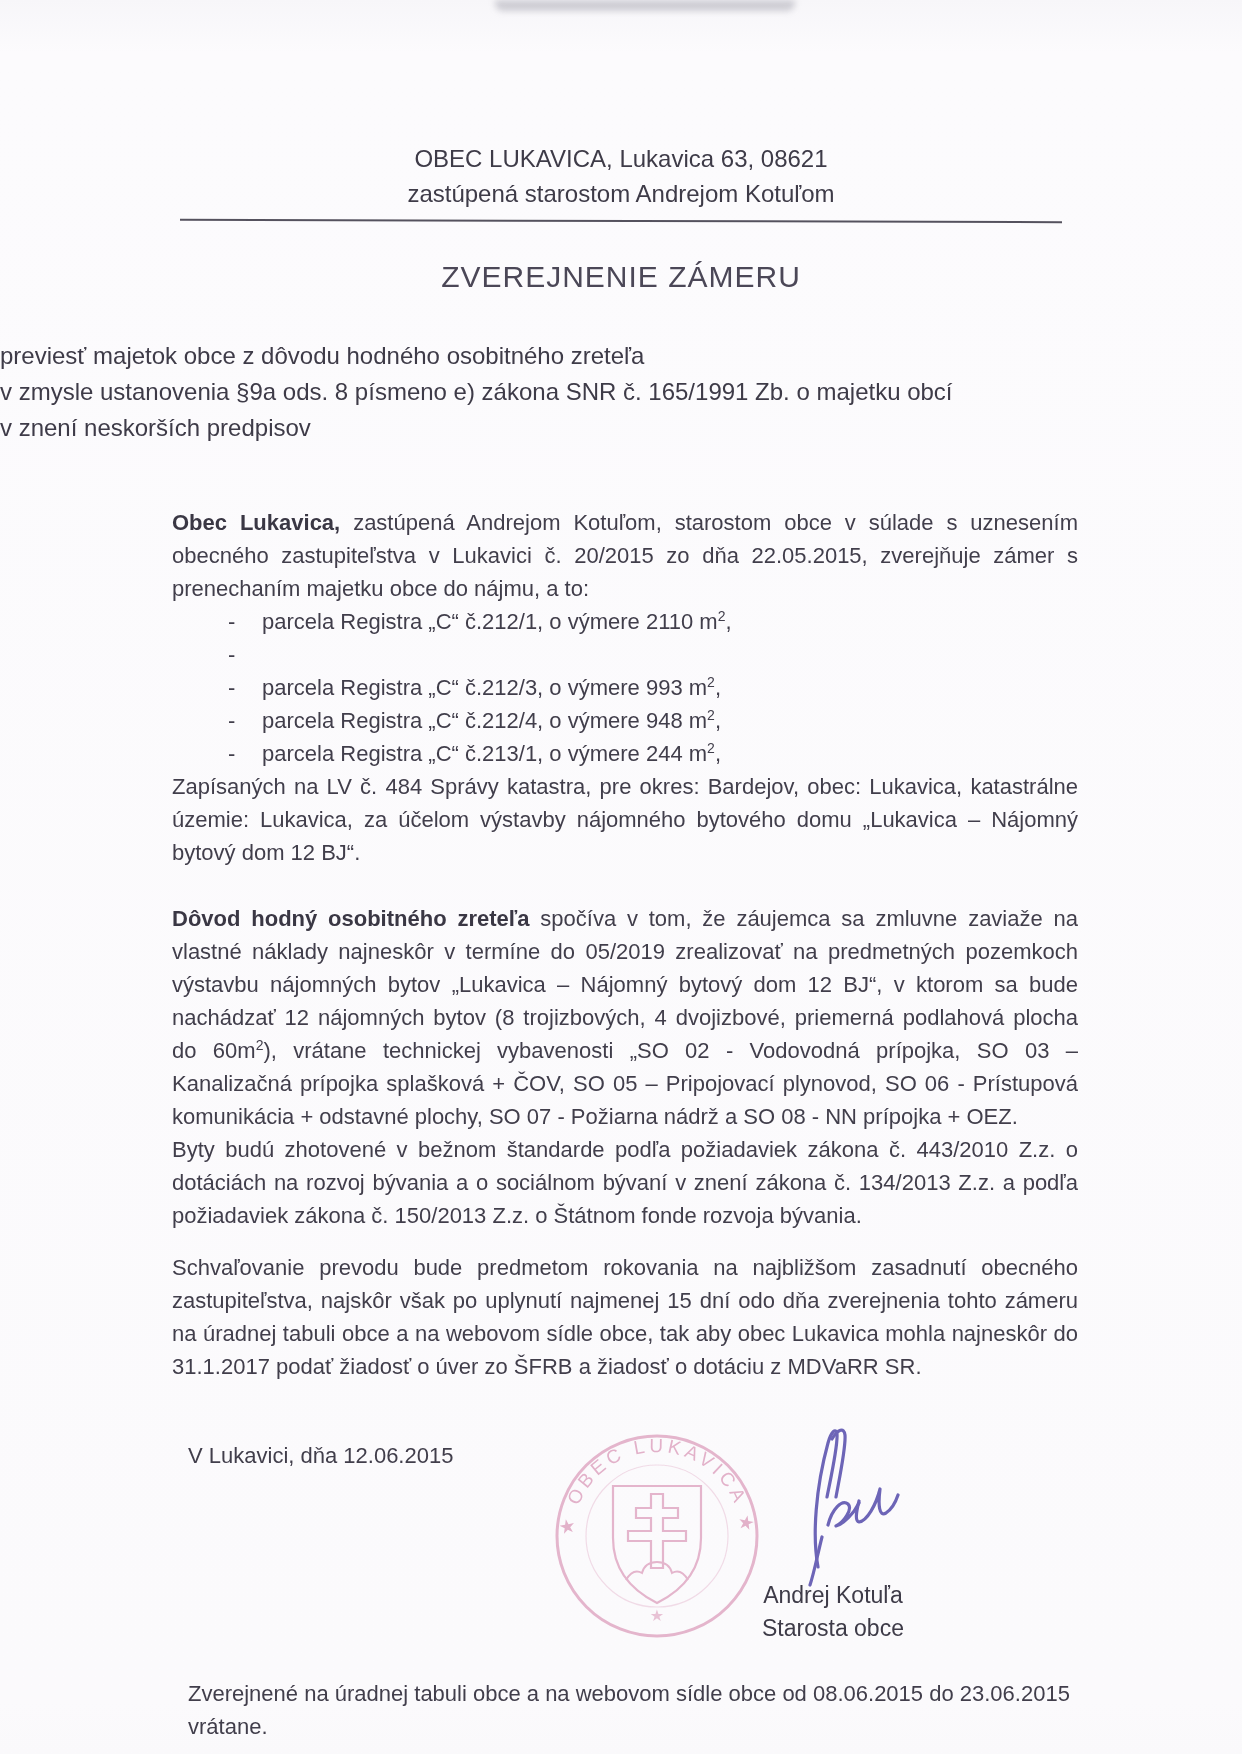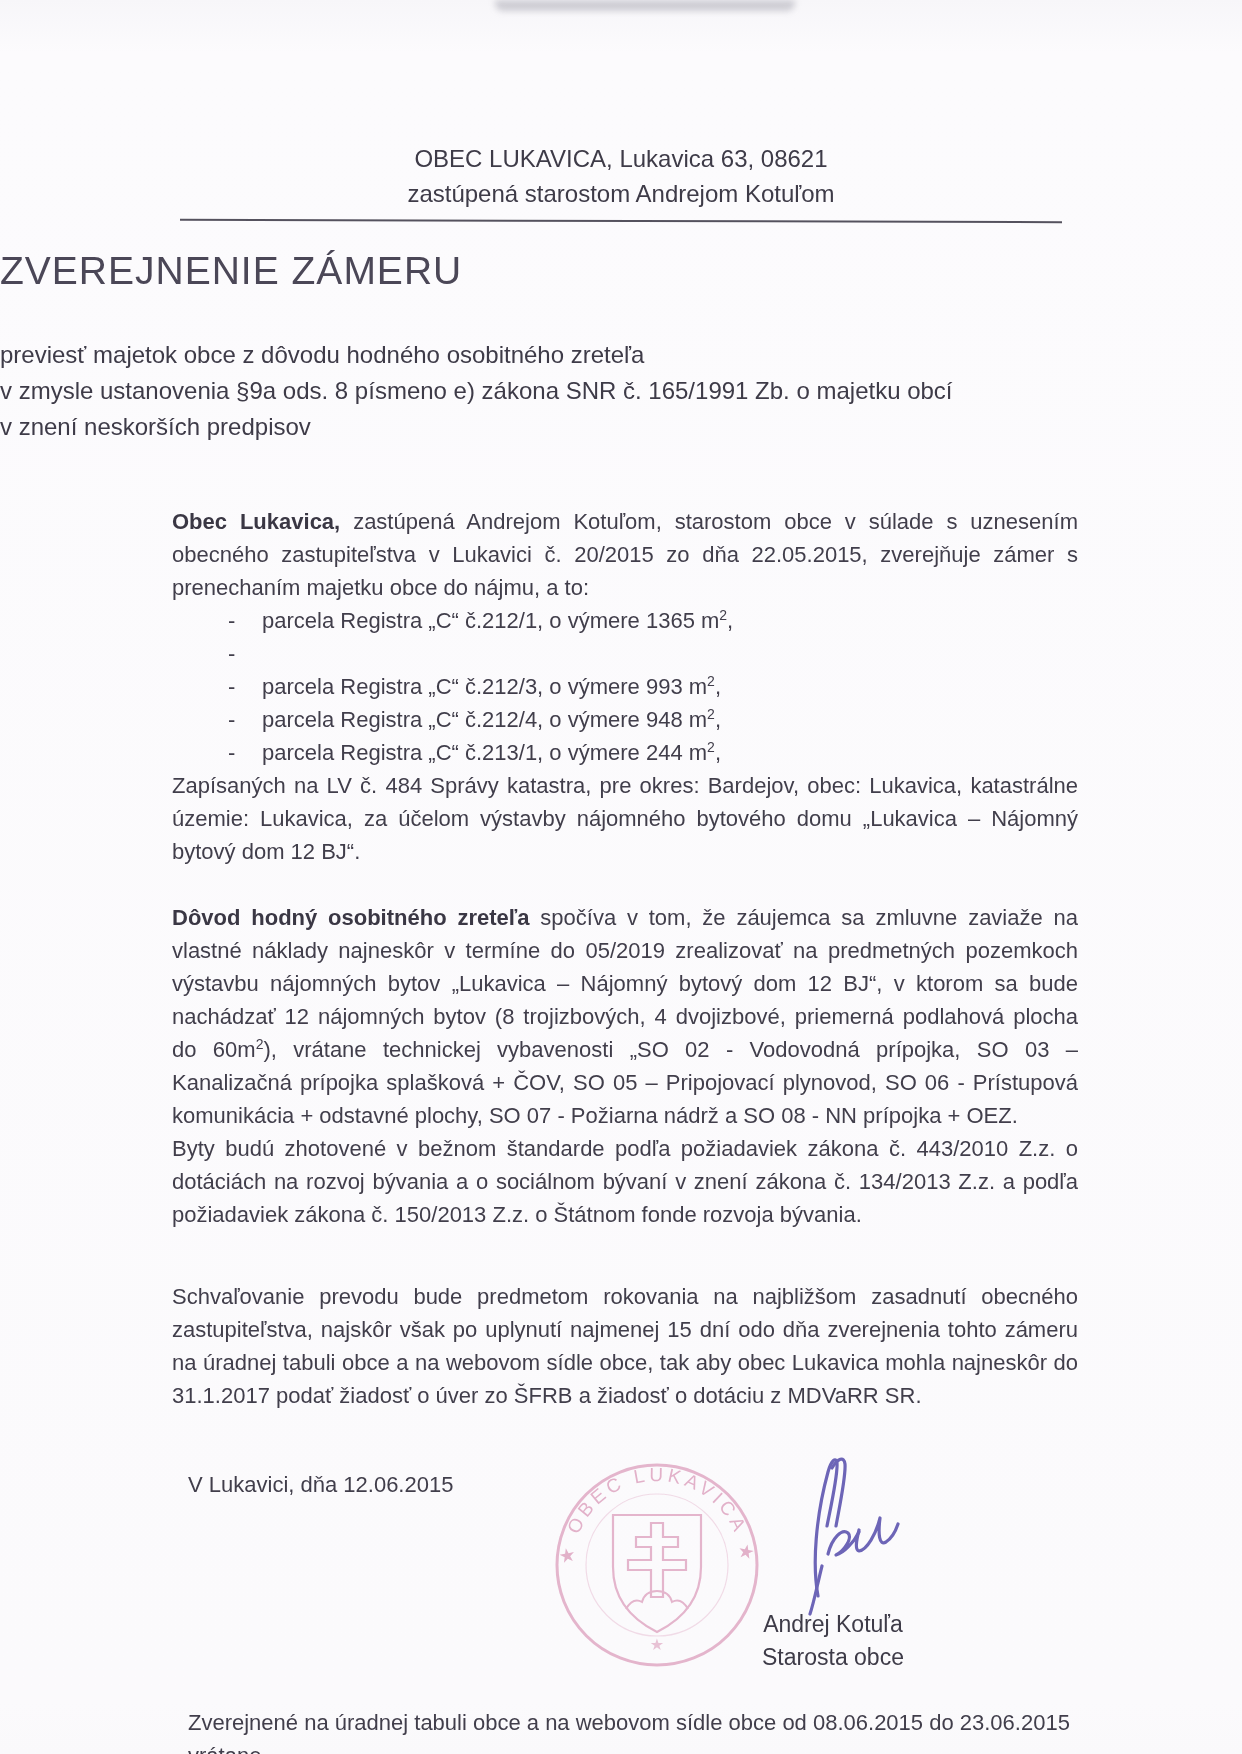--- a/index.html
+++ b/index.html
@@ -21,34 +21,34 @@
     filter: blur(3px);
     border-radius: 0 0 8px 8px;
   }
   .header { padding-top: 141px; text-align: center; font-size: 24px; line-height: 35px; color: #3e3b48; }
   .header-rule {
     width: 882px; margin: 9px auto 0;
     border: 0; border-top: 2px solid #55525e;
     transform: rotate(0.15deg);
   }
   .doc-title {
-    margin-top: 27px; text-align: left;
-    font-size: 39px; letter-spacing: 1px; color: #4b4757; font-weight: 400;
+    margin-top: 38px; text-align: center;
+    font-size: 30px; letter-spacing: 1px; color: #4b4757; font-weight: 400;
   }
   .subtitle { margin-top: 44px; font-size: 24px; line-height: 36px; color: #3e3b48; }
   .textcol { width: 906px; margin: 0 auto 0 172px; font-size: 22px; line-height: 33px; }
   .para { text-align: justify; margin: 0; }
   .intro { margin-top: 60px; }
   .bold { font-weight: 700; color: #3a3744; }
   ul.parcel-list { list-style: none; margin: 0; padding: 0; }
   ul.parcel-list li { display: flex; }
   .parcel-dash { width: 34px; padding-left: 56px; flex: none; }
   sup.sq { font-size: 14px; line-height: 0; vertical-align: super; }
   .reason-block { margin-top: 33px; }
-  .approval-block { margin-top: 49px; }
+  .approval-block { margin-top: 19px; }
   .sig-section { position: relative; height: 252px; margin-top: 28px; }
   .date-line { position: absolute; left: 16px; top: 28px; font-size: 22px; }
   .stamp-wrap { position: absolute; left: 378px; top: 18px; width: 214px; height: 214px; opacity: 0.75; }
   .signature-wrap { position: absolute; left: 600px; top: 6px; width: 150px; height: 172px; }
   .signer { position: absolute; left: 556px; top: 168px; width: 210px; text-align: center; font-size: 23px; line-height: 33px; color: #3e3b48; }
   .footer-line { padding: 14px 0 0 16px; font-size: 22px; }
 </style>
 </head>
 <body>
 
@@ -70,21 +70,21 @@
     <div>v znení neskorších predpisov</div>
   </div>
 
   <div class="textcol">
 
     <p class="para intro"><span class="bold">Obec Lukavica,</span><span> zastúpená Andrejom Kotuľom, starostom obce v súlade s uznesením obecného zastupiteľstva v Lukavici č. 20/2015 zo dňa 22.05.2015, zverejňuje zámer s prenechaním majetku obce do nájmu, a to:</span></p>
 
     <ul class="parcel-list">
       <li>
           <span class="parcel-dash">-</span>
-          <span><span>parcela Registra „C“ č.212/1, o výmere 1365 m</span><sup class="sq">2</sup><span>,</span></span>
+          <span><span>parcela Registra „C“ č.212/1, o výmere 2110 m</span><sup class="sq">2</sup><span>,</span></span>
         </li>
       <li>
           <span class="parcel-dash">-</span>
         </li>
       <li>
           <span class="parcel-dash">-</span>
           <span><span>parcela Registra „C“ č.212/3, o výmere 993 m</span><sup class="sq">2</sup><span>,</span></span>
         </li>
       <li>
           <span class="parcel-dash">-</span>

